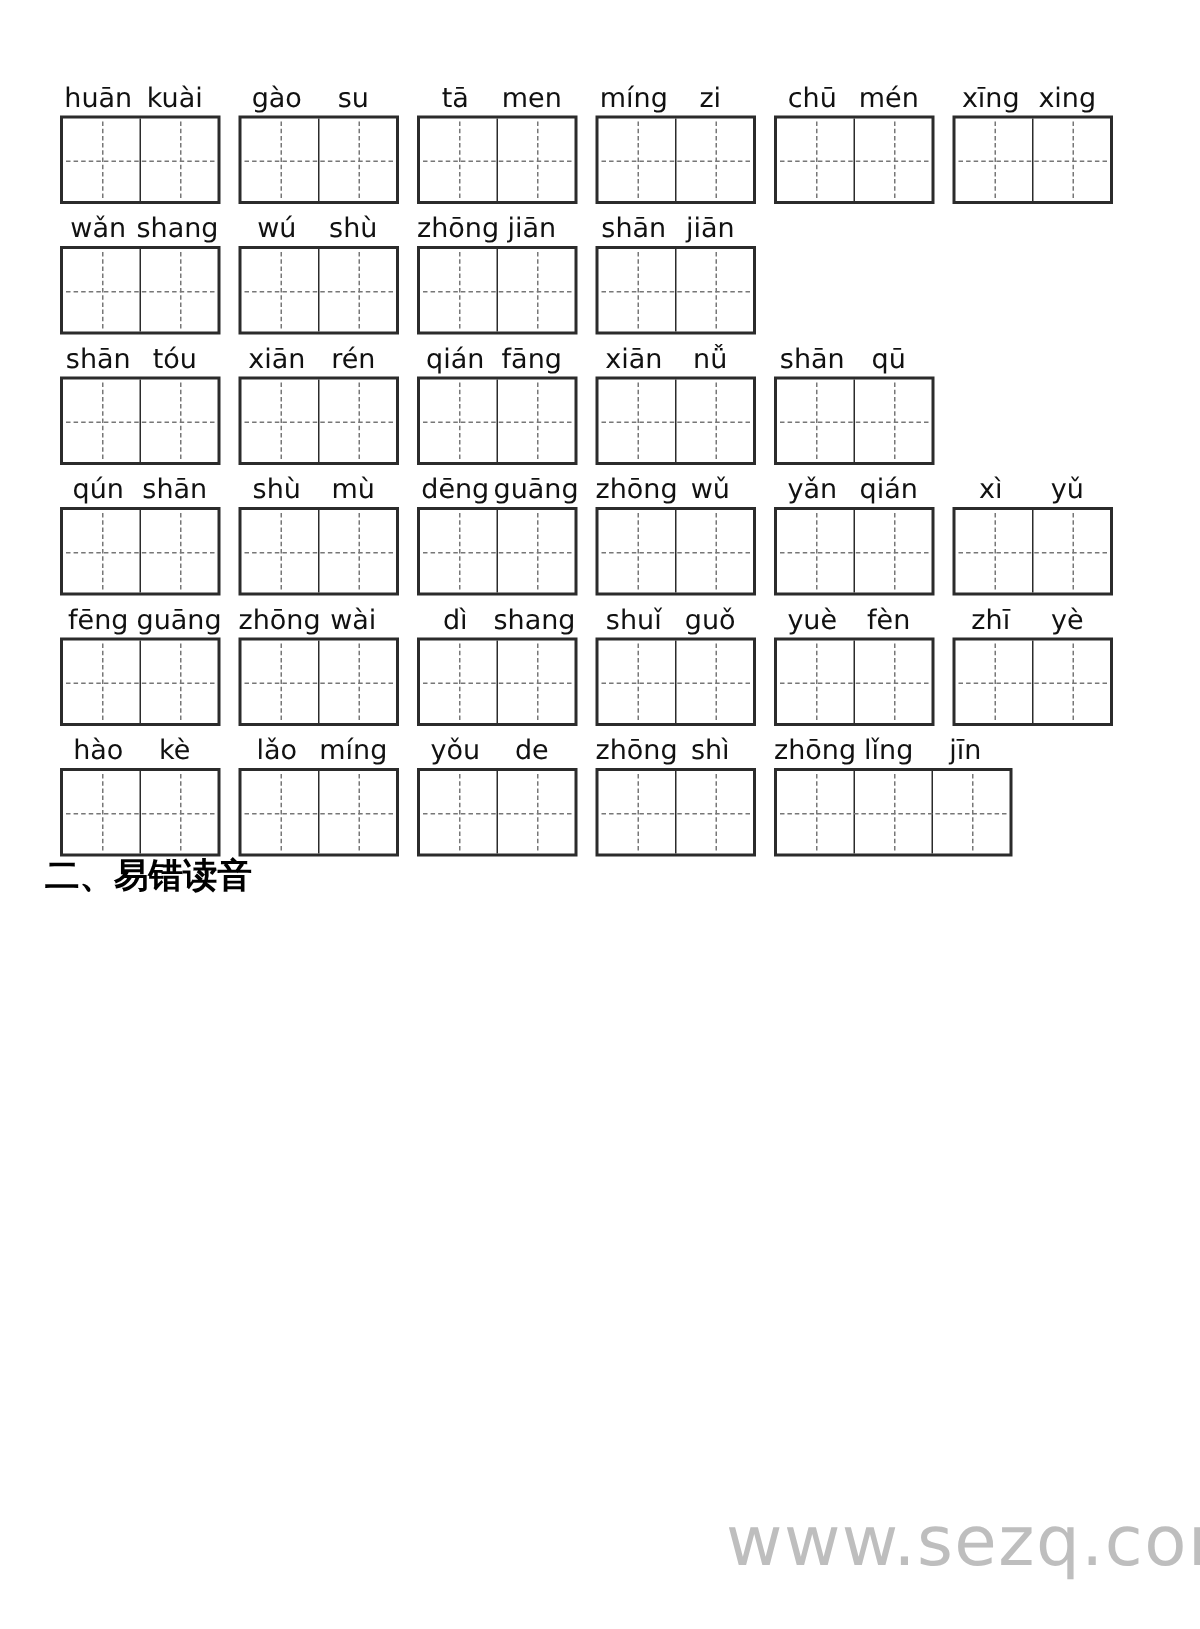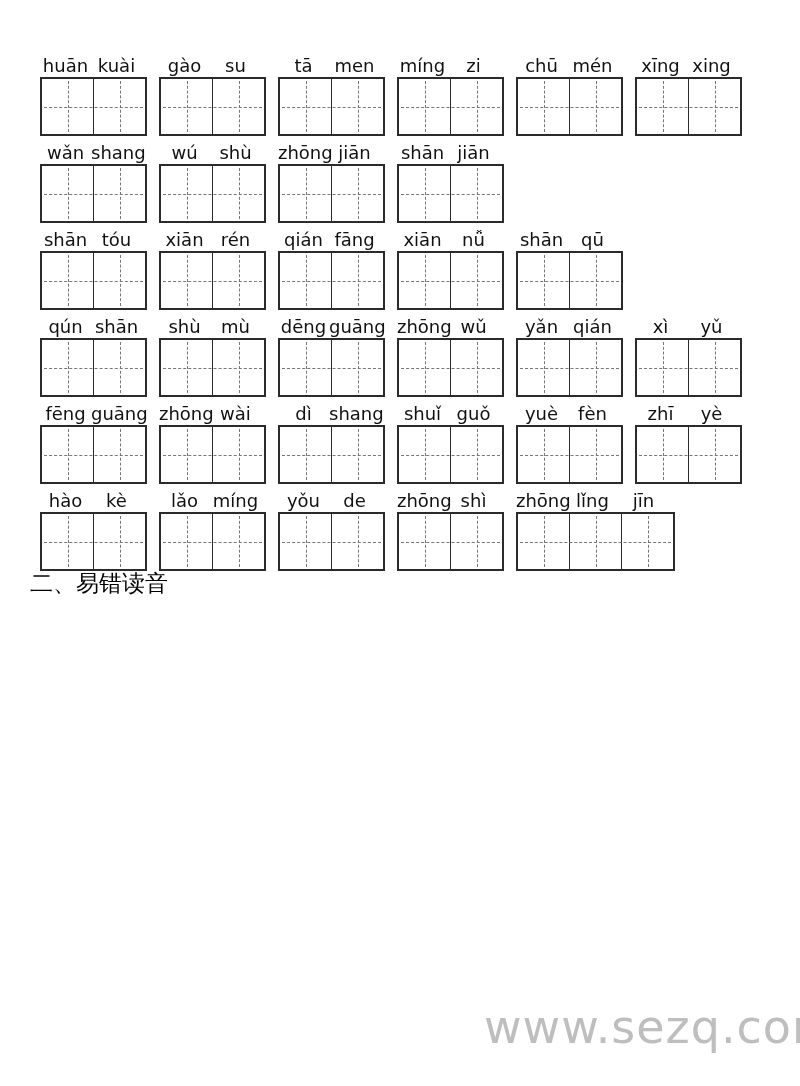--- a/index.html
+++ b/index.html
@@ -28,21 +28,21 @@
     content:"";position:absolute;left:50%;top:2px;bottom:2px;
     border-left:1px dashed #777;
   }
   .boxes::after{
     content:"";position:absolute;left:2px;right:2px;top:50%;
     border-top:1px dashed #777;
   }
   
   .heading{
     position:absolute;left:30px;top:568px;
-    font-size:23px;font-weight:normal;color:#000;
+    font-size:23px;font-weight:bold;color:#000;
   }
   
   .wordlist{position:absolute;left:30px;top:598px;width:770px;}
   .wcol{position:absolute;top:0;}
   .wcol-0{left:0;width:238px;}
   .wcol-1{left:238px;width:219px;}
   .wcol-2{left:457px;width:315px;}
   
   .watermark{
     position:absolute;left:484px;top:1000px;

